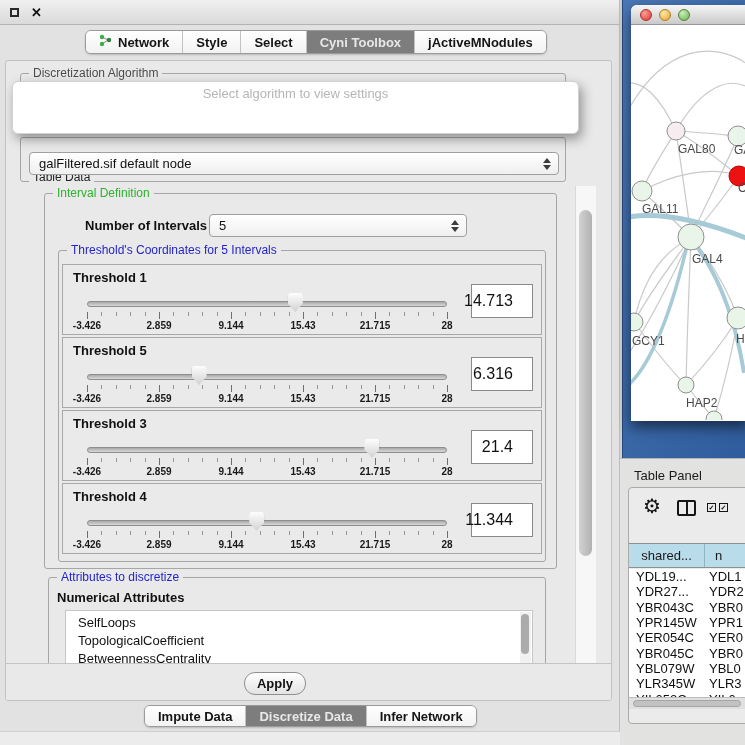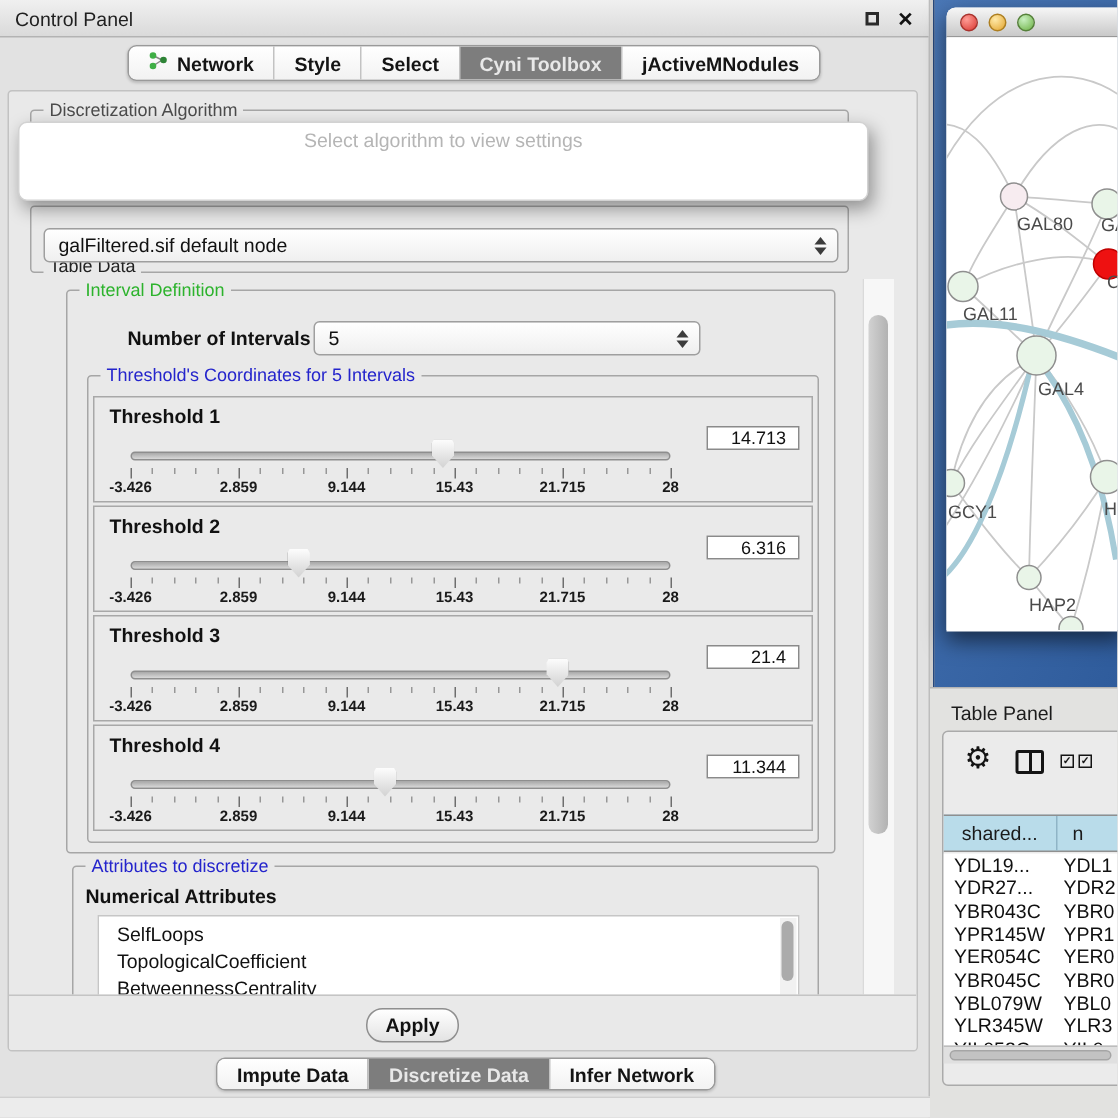--- a/index.html
+++ b/index.html
@@ -46,21 +46,21 @@
   
   .thr-row { position:relative; width:480px; height:71px; border:1px solid #a8a8a8; background:#eaeaea; margin:0 auto 2px auto; }
   .thr-label { position:absolute; left:10px; top:5px; font-weight:bold; font-size:13px; color:#111; }
   .thr-slider { position:absolute; left:24px; top:0; width:360px; height:71px; }
   .thr-track { position:absolute; left:0; right:0; top:36px; height:6px; border:1px solid #8e8e8e; border-radius:4px; background:linear-gradient(#a9a9a9,#d8d8d8); }
   .thr-handle { position:absolute; top:28px; width:15px; height:19px; background:linear-gradient(#fdfdfd,#d2d2d2); clip-path:polygon(10% 0,90% 0,100% 14%,100% 55%,50% 100%,0 55%,0 14%); filter:drop-shadow(0 0 1px #777); }
   .tick { position:absolute; width:1px; background:#6e6e6e; }
   .tick.major { top:47px; height:7px; }
   .tick.minor { top:47px; height:4px; background:#979797; }
   .tick-label { position:absolute; top:55px; transform:translateX(-50%); font-size:10px; font-weight:bold; color:#1a1a1a; white-space:nowrap; }
-  .thr-value { position:absolute; right:8px; top:19px; width:62px; height:16px; background:#fff; border:1px solid #8a8a8a; font-size:12px; color:#111; display:flex; align-items:center; justify-content:flex-end; padding-right:8px; }
+  .thr-value { position:absolute; right:8px; top:19px; width:62px; height:34px; background:#fff; border:1px solid #8a8a8a; font-size:16px; color:#111; display:flex; align-items:center; justify-content:flex-end; padding-right:19px; }
 
   
   .attr-list { position:absolute; left:16px; top:32px; width:468px; height:110px; background:#fff; border:1px solid #c6c6c6; overflow:hidden; }
   .attr-item { font-size:13px; color:#111; padding-left:12px; line-height:18px; }
   .attr-sb { position:absolute; right:1px; top:1px; width:11px; bottom:1px; background:#f1f1f1; }
   .attr-sb-thumb { position:absolute; left:1px; top:2px; width:8px; height:40px; border-radius:4px; background:#ababab; }
 
   .panel-sb { position:absolute; left:569px; top:125px; width:21px; height:477px; background:#f7f7f7; border-left:1px solid #dadada; }
   .panel-sb-thumb { position:absolute; left:3px; top:24px; width:13px; height:346px; border-radius:7px; background:linear-gradient(90deg,#d2d2d2,#b2b2b2); }
 
@@ -99,21 +99,20 @@
   .tp-hsb { position:absolute; left:0; top:209px; width:100%; height:12px; background:#e0e0e0; border-top:1px solid #bdbdbd; }
   .tp-hsb-thumb { position:absolute; left:4px; top:2px; width:108px; height:7px; border-radius:4px; background:#c2c2c2; border:1px solid #a5a5a5; }
 </style>
 </head>
 <body>
 
 <div id="app">
 
   <div class="control-panel">
     <div class="cp-titlebar">
-      <span class="cp-title">Control Panel</span>
       <span class="float-icon"></span>
       <span class="close-icon">✕</span>
     </div>
 
     <div class="seg-bar" id="top-tabs">
         <div class="seg-tab">
           <span><svg width="13" height="13" viewBox="0 0 13 13">
               <line x1="3" y1="3" x2="9" y2="6" stroke="#888" stroke-width="1"></line>
               <line x1="3" y1="10" x2="9" y2="6" stroke="#888" stroke-width="1"></line>
               <circle cx="3" cy="3" r="2.2" fill="#3fae46"></circle>
@@ -210,21 +209,21 @@
                   <div class="tick minor" style="left: 88%;"></div>
                   <div class="tick minor" style="left: 92%;"></div>
                   <div class="tick minor" style="left: 96%;"></div>
                   <div class="tick major" style="left: 100%;"></div>
                   <div class="tick-label" style="left: 100%;">28</div>
                   <div class="thr-handle" style="left: calc(57.7197% - 7px);"></div>
                 </div>
                 <div class="thr-value">14.713</div>
               </div>
               <div class="thr-row">
-                <div class="thr-label">Threshold 2</div>
+                <div class="thr-label">Threshold 5</div>
                 <div class="thr-slider">
                   <div class="thr-track"></div>
                   <div class="tick major" style="left: 0%;"></div>
                   <div class="tick-label" style="left: 0%;">-3.426</div>
                   <div class="tick minor" style="left: 4%;"></div>
                   <div class="tick minor" style="left: 8%;"></div>
                   <div class="tick minor" style="left: 12%;"></div>
                   <div class="tick minor" style="left: 16%;"></div>
                   <div class="tick major" style="left: 20%;"></div>
                   <div class="tick-label" style="left: 20%;">2.859</div>

